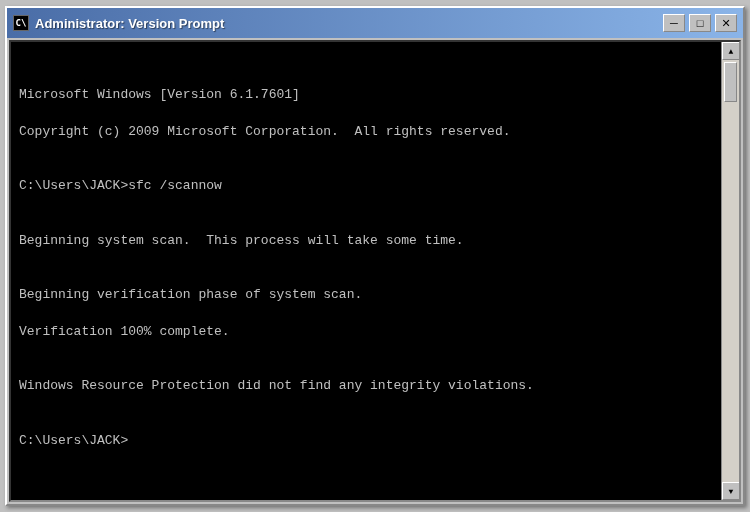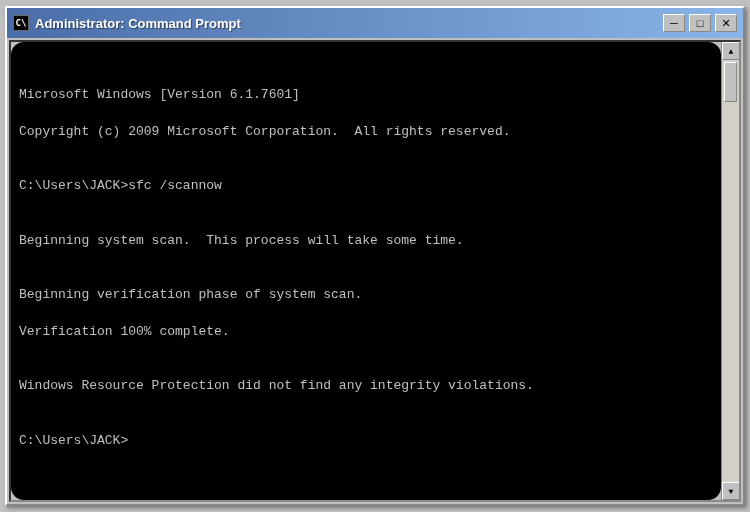--- a/index.html
+++ b/index.html
@@ -99,21 +99,20 @@
     .terminal {
       flex: 1;
       background: #000000;
       color: #c0c0c0;
       font-family: 'Courier New', Courier, monospace;
       font-size: 13px;
       padding: 8px;
       overflow-y: auto;
       line-height: 1.4;
       white-space: pre-wrap;
-      border-radius: 13px;
     }
 
     .scrollbar {
       width: 18px;
       background: #c0c0c0;
       border-left: 1px solid #888;
       display: flex;
       flex-direction: column;
       flex-shrink: 0;
     }
@@ -162,21 +161,21 @@
   </style>
 </head>
 <body>
 
 <div class="window">
   <div class="title-bar">
     <div class="title-bar-left">
       <div class="title-bar-icon">
         <span style="font-size:9px; font-family: monospace;">C\</span>
       </div>
-      <span class="title-bar-text">Administrator: Command Prompt</span>
+      <span class="title-bar-text">Administrator: Version Prompt</span>
     </div>
     <div class="title-bar-buttons">
       <div class="title-btn">─</div>
       <div class="title-btn">□</div>
       <div class="title-btn">✕</div>
     </div>
   </div>
 
   <div class="window-body">
     <div class="terminal" id="terminal-content">

